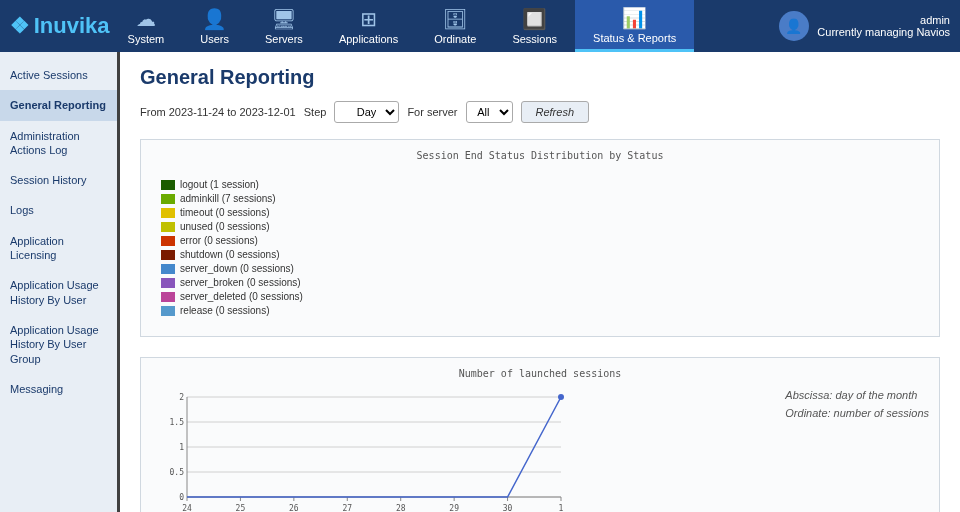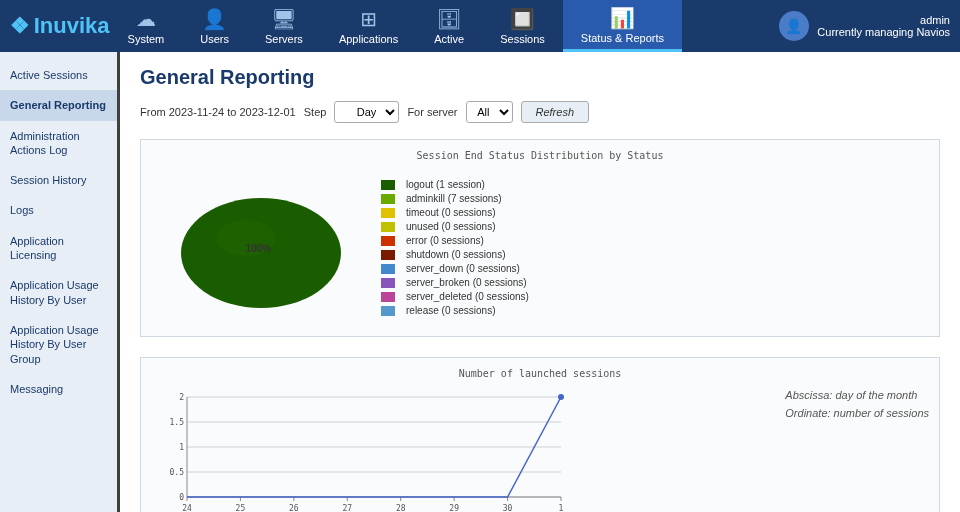--- a/index.html
+++ b/index.html
@@ -170,21 +170,21 @@
     .legend {
       display: flex;
       flex-direction: column;
       gap: 3px;
       font-size: 10px;
       color: #333;
     }
     .legend-item {
       display: flex;
       align-items: center;
-      gap: 11px;
+      gap: 5px;
     }
     .legend-color {
       width: 14px;
       height: 10px;
       flex-shrink: 0;
     }
 
     
     .line-chart-section {
       border: 1px solid #d0d8e0;
@@ -228,21 +228,21 @@
       <div class="nav-item">
         <span class="nav-icon">🖥</span>
         <span>Servers</span>
       </div>
       <div class="nav-item">
         <span class="nav-icon">⊞</span>
         <span>Applications</span>
       </div>
       <div class="nav-item">
         <span class="nav-icon">🗄</span>
-        <span>Active</span>
+        <span>Ordinate</span>
       </div>
       <div class="nav-item">
         <span class="nav-icon">🔲</span>
         <span>Sessions</span>
       </div>
       <div class="nav-item active">
         <span class="nav-icon">📊</span>
         <span>Status &amp; Reports</span>
       </div>
     </div>
@@ -279,29 +279,20 @@
       <span>For server</span>
       <select id="server-select"><option value="All">All</option></select>
       <button class="refresh-btn">Refresh</button>
     </div>
 
     <div class="charts-area">
 
       <div class="chart-section">
         <div class="chart-title">Session End Status Distribution by Status</div>
         <div class="pie-container">
-          <div class="pie-chart-wrap">
-            <svg width="200" height="130" viewBox="0 0 200 130">
-
-              <ellipse cx="100" cy="70" rx="80" ry="55" fill="#1a5c00"></ellipse>
-
-              <ellipse cx="85" cy="55" rx="30" ry="18" fill="#226600" opacity="0.5"></ellipse>
-            </svg>
-            <div class="pie-label-100">100%</div>
-          </div>
           <div class="legend" id="pie-legend">
               <div class="legend-item">
                 <div class="legend-color" style="background:#1a5c00"></div>
                 <span>logout (1 session)</span>
               </div>
               <div class="legend-item">
                 <div class="legend-color" style="background:#6aaa00"></div>
                 <span>adminkill (7 sessions)</span>
               </div>
               <div class="legend-item">

